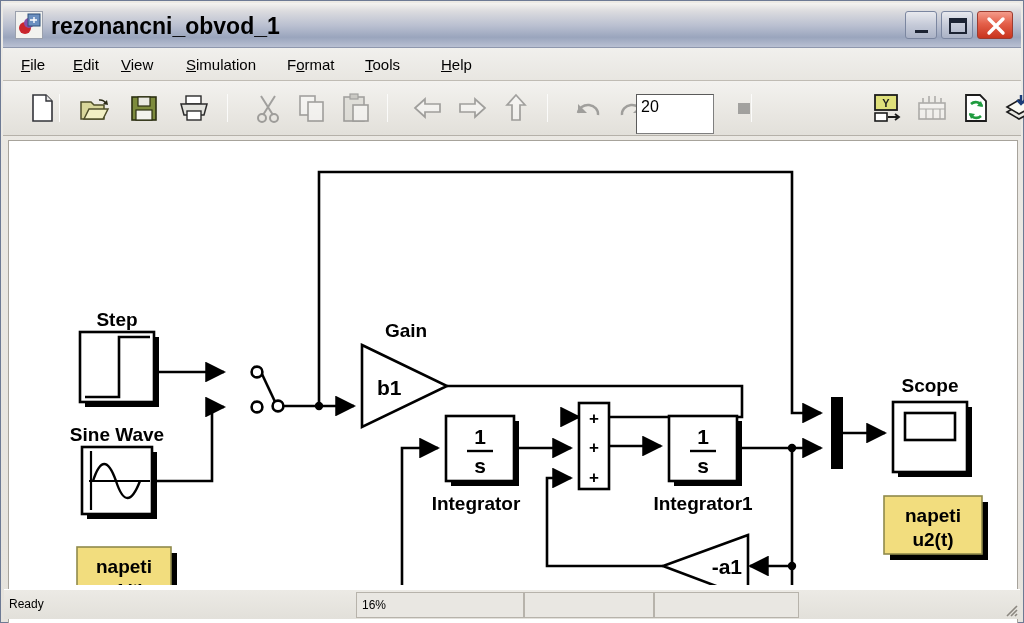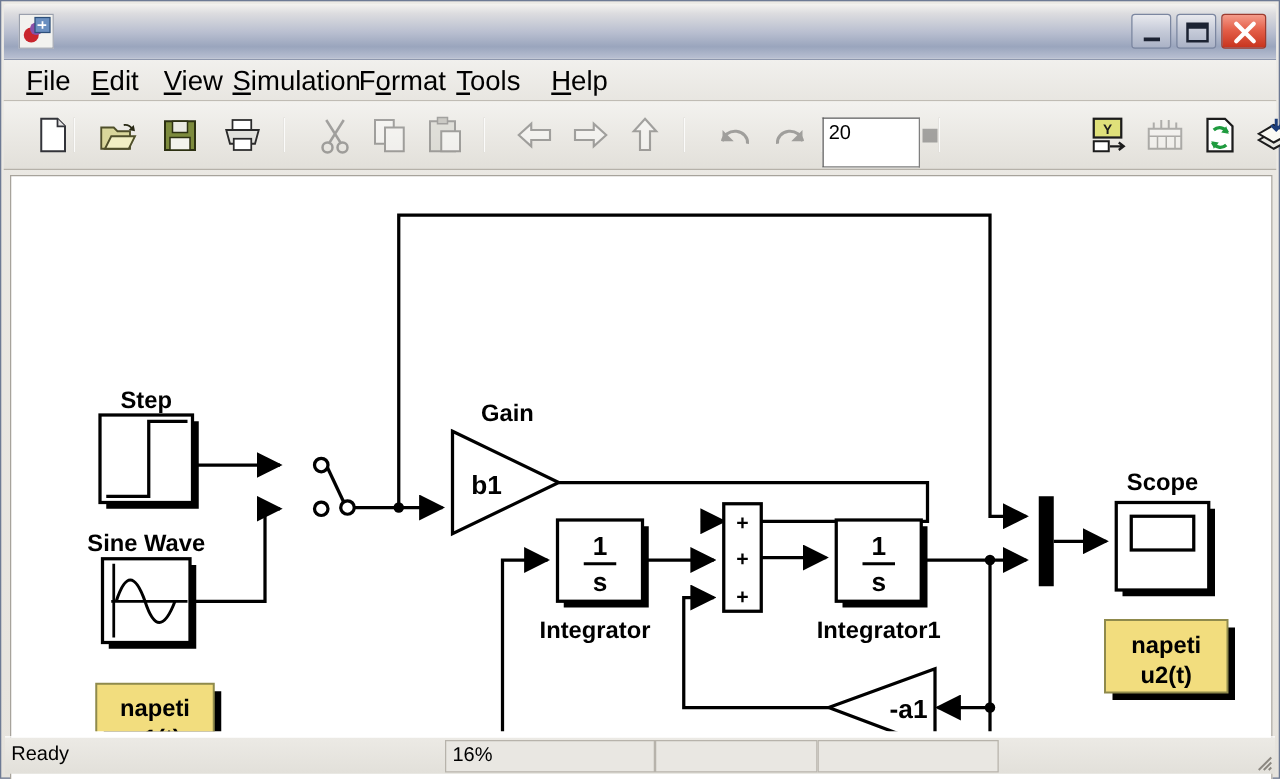--- a/index.html
+++ b/index.html
@@ -48,37 +48,37 @@
   }
   .winbtn svg { position: absolute; left: 0; top: 0; }
   
   #menubar {
     position: absolute; left: 2px; top: 47px; right: 2px; height: 33px;
     background: linear-gradient(to bottom,#f1f0ed 0%,#e8e6e1 100%);
     border-bottom: 1px solid #c0bcb4;
   }
   .menu-item {
     position: absolute; top: 6px; height: 22px; line-height: 22px;
-    font-size: 22px; color: #000; padding: 0 4px; white-space: nowrap;
+    font-size: 15px; color: #000; padding: 0 4px; white-space: nowrap;
     cursor: default;
   }
   .menu-item u { text-decoration: underline; }
   
   #toolbar {
     position: absolute; left: 2px; top: 80px; right: 2px; height: 55px;
     background: linear-gradient(to bottom,#f3f2ef 0%,#e9e7e2 60%,#e2e0da 100%);
     border-bottom: 1px solid #b5b1a9;
   }
   .tb { position: absolute; top: 10px; width: 34px; height: 34px; }
   .tbsep {
     position: absolute; top: 13px; width: 1px; height: 28px;
     background: #b3afa7; border-right: 1px solid #fbfbfa;
   }
   #simtime {
-    position: absolute; top: 13px; left: 655px; width: 78px; height: 40px;
+    position: absolute; top: 13px; left: 633px; width: 78px; height: 40px;
     background: #fff; border: 1px solid #7f7f7f;
     border-top-color:#5a5a5a; border-left-color:#5a5a5a;
     font-size: 16px; color: #000; padding: 3px 4px 0 4px;
     font-family: "Liberation Sans", sans-serif;
   }
   
   #canvas {
     position: absolute; left: 7px; top: 139px; width: 1010px; height: 568px;
     background: #fff; border: 1px solid #a7a39b;
     overflow: hidden;
@@ -86,21 +86,21 @@
   #canvas svg { position: absolute; left: 0; top: 0; }
   
   #statusbar {
     position: absolute; left: 3px; bottom: 3px; right: 3px; height: 30px;
     background: linear-gradient(to bottom,#eceae5 0%,#e2e0da 100%);
     border-top: 1px solid #fff;
   }
   .spane {
     position: absolute; top: 2px; height: 26px;
     border: 1px solid #b7b3ab; background: #e9e7e2;
-    font-size: 16px; color: #000; line-height: 24px; padding-left: 5px;
+    font-size: 12px; color: #000; line-height: 24px; padding-left: 5px;
     overflow: hidden; white-space: nowrap;
   }
   .spane.plain { border: none; background: transparent; }
   #resize-grip { position: absolute; right: 2px; bottom: 2px; width: 16px; height: 16px; }
   
   .blk-label { font-family: "Liberation Sans", sans-serif; font-size: 19px; font-weight: bold; fill: #000; }
   .blk-inner { font-family: "Liberation Sans", sans-serif; font-size: 21px; font-weight: bold; fill: #000; }
   .note-text { font-family: "Liberation Sans", sans-serif; font-size: 19px; font-weight: bold; fill: #000; }
   .sum-sign { font-family: "Liberation Sans", sans-serif; font-size: 17px; font-weight: bold; fill: #000; }
 </style>
@@ -112,20 +112,21 @@
   <div id="titlebar">
     <div id="app-icon">
       <svg width="26" height="26" viewBox="0 0 26 26">
         <rect x="0" y="0" width="26" height="26" fill="#f2f2ef"></rect>
         <circle cx="9" cy="16" r="6" fill="#c9252d"></circle>
         <circle cx="13" cy="11" r="5" fill="#8b4fa8"></circle>
         <rect x="12" y="2" width="12" height="12" fill="#6a8fc0" stroke="#2d4f7a" stroke-width="1"></rect>
         <path d="M14 8 h7 M18 5 v6" stroke="#fff" stroke-width="1.4"></path>
       </svg>
     </div>
+    <div id="win-title">rezonancni_obvod_1</div>
 
     <div class="winbtn min">
       <svg width="32" height="28" viewBox="0 0 32 28">
         <rect x="9" y="18" width="13" height="3" fill="#1c2333"></rect>
       </svg>
     </div>
     <div class="winbtn max">
       <svg width="32" height="28" viewBox="0 0 32 28">
         <rect x="8" y="7" width="16" height="14" fill="none" stroke="#1c2333" stroke-width="2"></rect>
         <rect x="8" y="7" width="16" height="4" fill="#1c2333"></rect>
@@ -134,21 +135,21 @@
     <div class="winbtn close">
       <svg width="36" height="28" viewBox="0 0 36 28">
         <path d="M11 7 L25 21 M25 7 L11 21" stroke="#ffffff" stroke-width="3.4" stroke-linecap="round"></path>
       </svg>
     </div>
   </div>
 
   <div id="menubar">
     <div class="menu-item" style="left:14px"><u>F</u>ile</div>
     <div class="menu-item" style="left:66px"><u>E</u>dit</div>
-    <div class="menu-item" style="left:124px"><u>V</u>iew</div>
+    <div class="menu-item" style="left:114px"><u>V</u>iew</div>
     <div class="menu-item" style="left:179px"><u>S</u>imulation</div>
     <div class="menu-item" style="left:280px">F<u>o</u>rmat</div>
     <div class="menu-item" style="left:358px"><u>T</u>ools</div>
     <div class="menu-item" style="left:434px"><u>H</u>elp</div>
   </div>
 
   <div id="toolbar">
 
     <div class="tb" style="left:22px">
       <svg width="34" height="34" viewBox="0 0 34 34">

